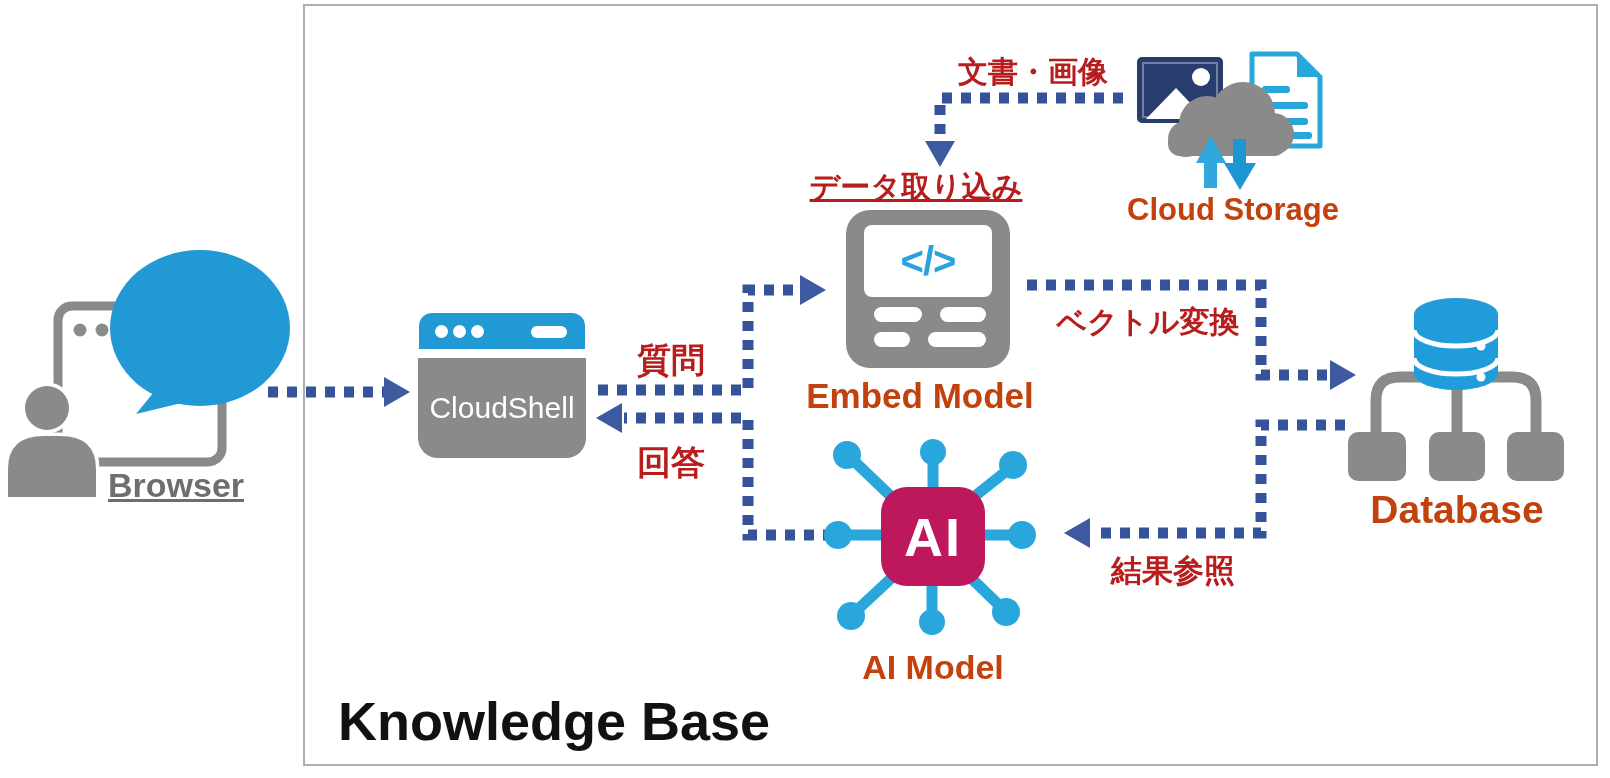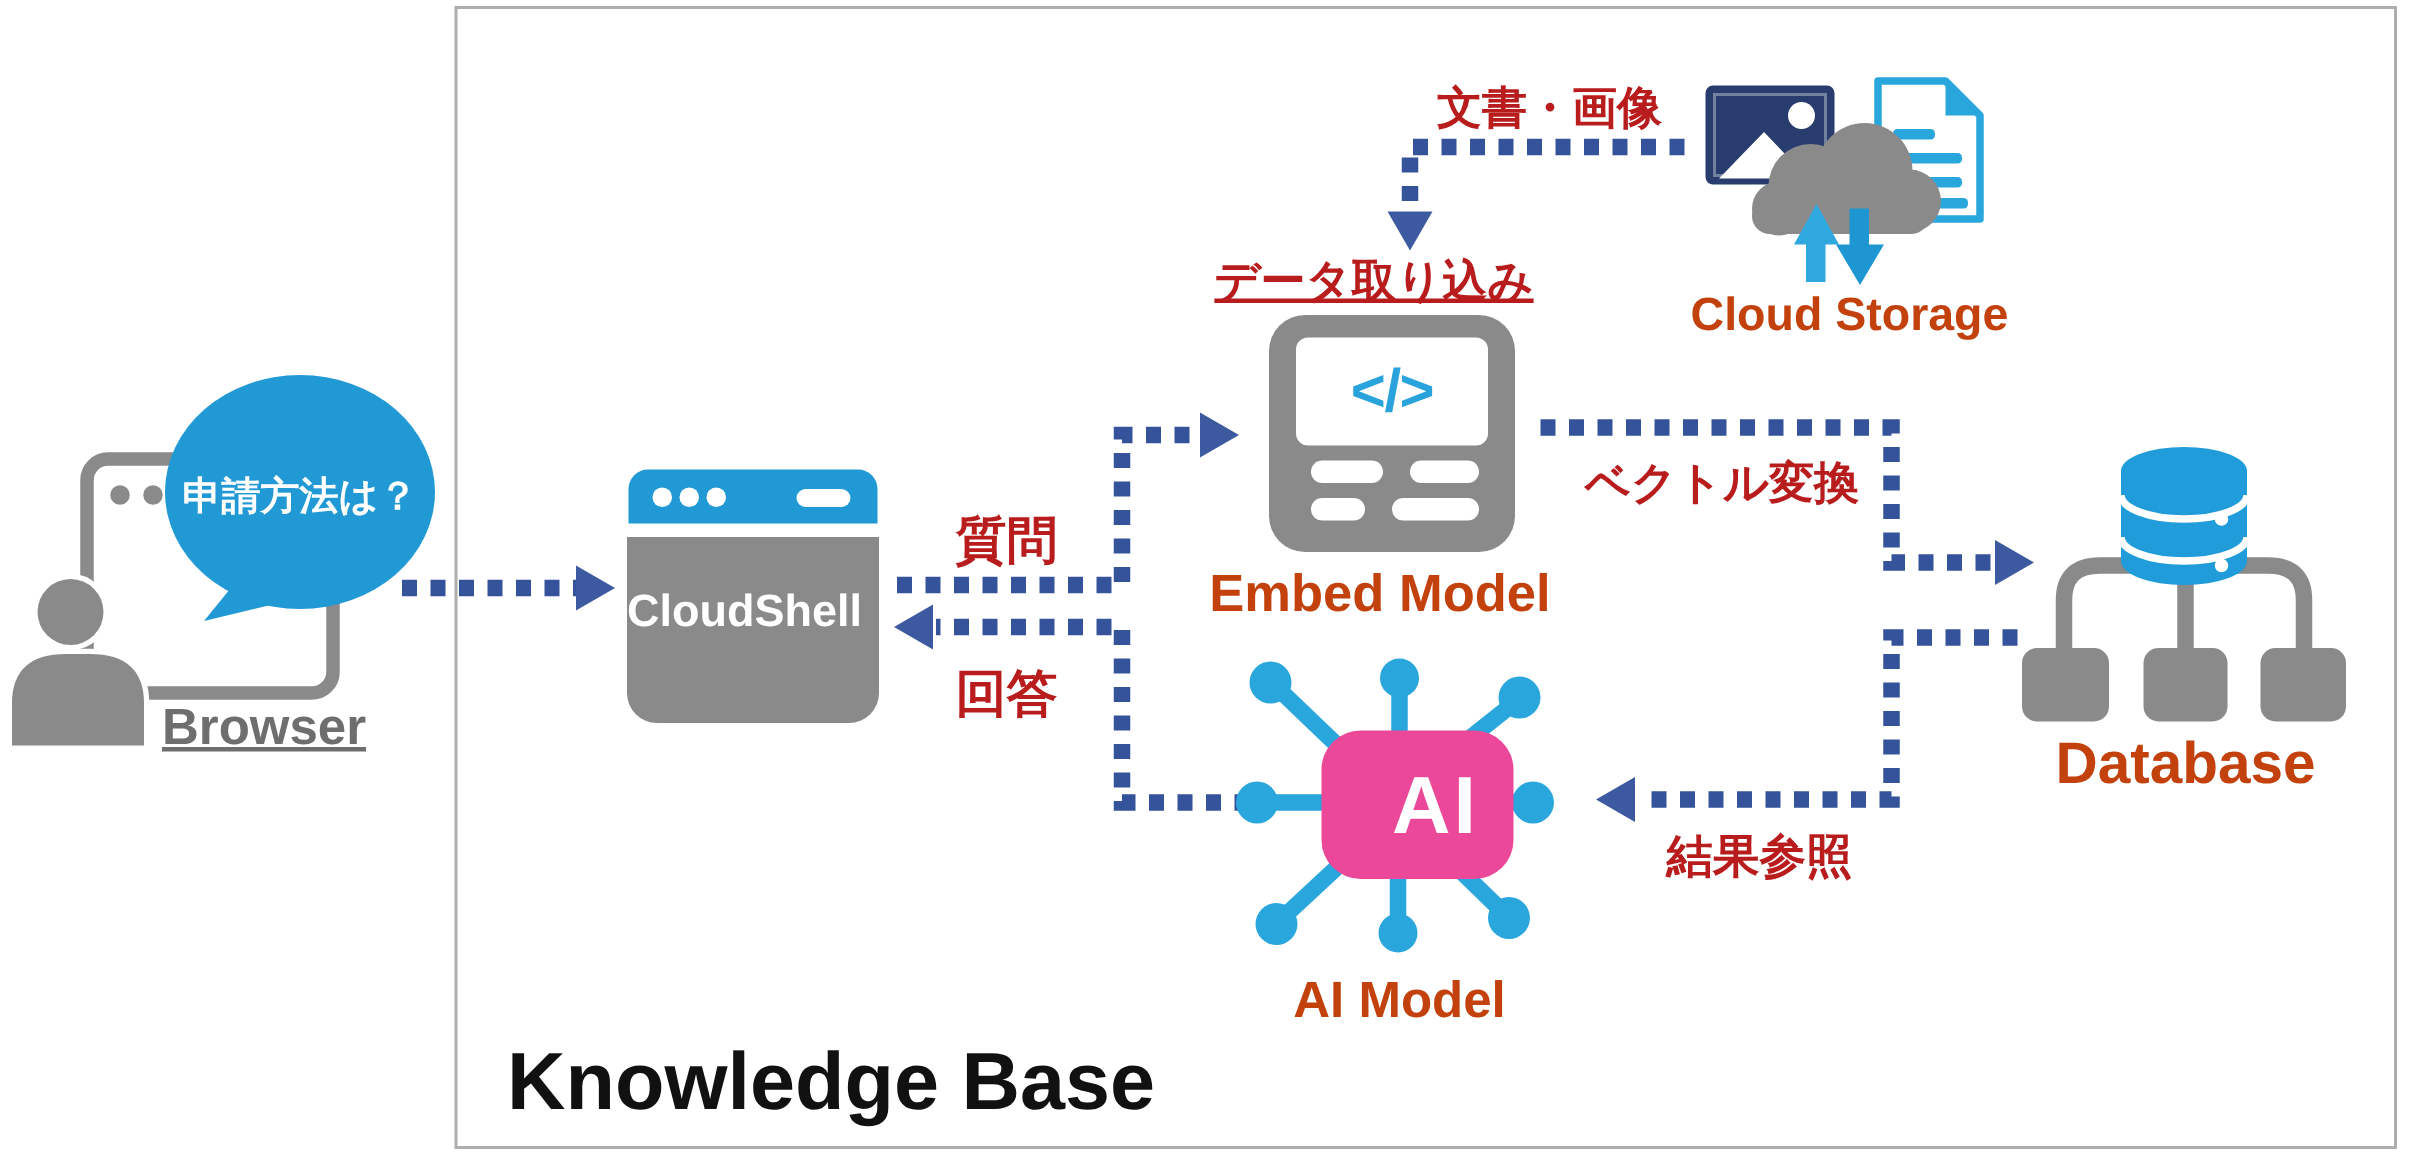--- a/index.html
+++ b/index.html
@@ -34,40 +34,40 @@
   .db-label     { left:1332px; top:488px; width:250px; font-size:39px; }
   .kb-title     { left:338px;  top:690px; width:520px; font-size:54px; text-align:left; color:#111111; }
 
   
   .cloudshell { position:absolute; left:418px; top:312px; width:168px; height:146px; }
   .cs-header  { position:absolute; left:1px; top:1px; width:166px; height:36px;
                 background:#2099d5; border-radius:13px 13px 0 0; }
   .cs-dot     { position:absolute; top:12px; width:13px; height:13px; border-radius:50%; background:#ffffff; }
   .cs-dot.d1 { left:16px; } .cs-dot.d2 { left:34px; } .cs-dot.d3 { left:52px; }
   .cs-pill    { position:absolute; right:18px; top:13px; width:36px; height:12px; border-radius:6px; background:#ffffff; }
-  .cs-body    { position:absolute; left:0; top:46px; width:168px; height:124px;
+  .cs-body    { position:absolute; left:0; top:46px; width:168px; height:100px;
                 background:#8a8a8a; border-radius:0 0 20px 20px;
-                color:#ffffff; font-weight:bold; font-size:30px; text-align:left; line-height:100px; }
+                color:#ffffff; font-weight:normal; font-size:30px; text-align:center; line-height:100px; }
 
   
   .embed { position:absolute; left:846px; top:210px; width:164px; height:158px;
            background:#8a8a8a; border-radius:24px; }
   .embed-screen { position:absolute; left:18px; top:15px; width:128px; height:72px;
                   background:#ffffff; border-radius:8px; display:flex; align-items:center; justify-content:center;
                   font-weight:bold; font-size:40px; color:#29a3dc; letter-spacing:-1px; }
   .embed-pill { position:absolute; height:15px; background:#ffffff; border-radius:8px; }
   .ep1 { left:28px; top:97px;  width:48px; }
   .ep2 { left:94px; top:97px;  width:46px; }
   .ep3 { left:28px; top:122px; width:36px; }
   .ep4 { left:82px; top:122px; width:58px; }
 
   
   .ai-chip { position:absolute; left:881px; top:487px; width:104px; height:99px;
-             background:#ec4899; border-radius:26px; display:flex; align-items:center; justify-content:center;
-             color:#ffffff; font-weight:bold; font-size:54px; letter-spacing:2px;padding-left:24px; }
+             background:#be185d; border-radius:26px; display:flex; align-items:center; justify-content:center;
+             color:#ffffff; font-weight:bold; font-size:54px; letter-spacing:2px; }
 </style>
 </head>
 <body>
 
 <div class="stage">
 
   <div class="kb-frame"></div>
 
   <svg class="gfx" viewBox="0 0 1610 778">
 
@@ -193,21 +193,20 @@
     <div class="embed-pill ep1"></div>
     <div class="embed-pill ep2"></div>
     <div class="embed-pill ep3"></div>
     <div class="embed-pill ep4"></div>
   </div>
 
   <div class="ai-chip">
     <span>AI</span>
   </div>
 
-  <div class="bubble-text">申請方法は？</div>
   <div class="lbl glbl browser-label" style="color:#6e6e6e;">Browser</div>
   <div class="lbl q-label">質問</div>
   <div class="lbl a-label">回答</div>
   <div class="lbl ingest-label">データ取り込み</div>
   <div class="lbl docs-label">文書・画像</div>
   <div class="lbl vector-label">ベクトル変換</div>
   <div class="lbl result-label">結果参照</div>
   <div class="lbl glbl embed-label">Embed Model</div>
   <div class="lbl glbl ai-label">AI Model</div>
   <div class="lbl glbl cs-label">Cloud Storage</div>

